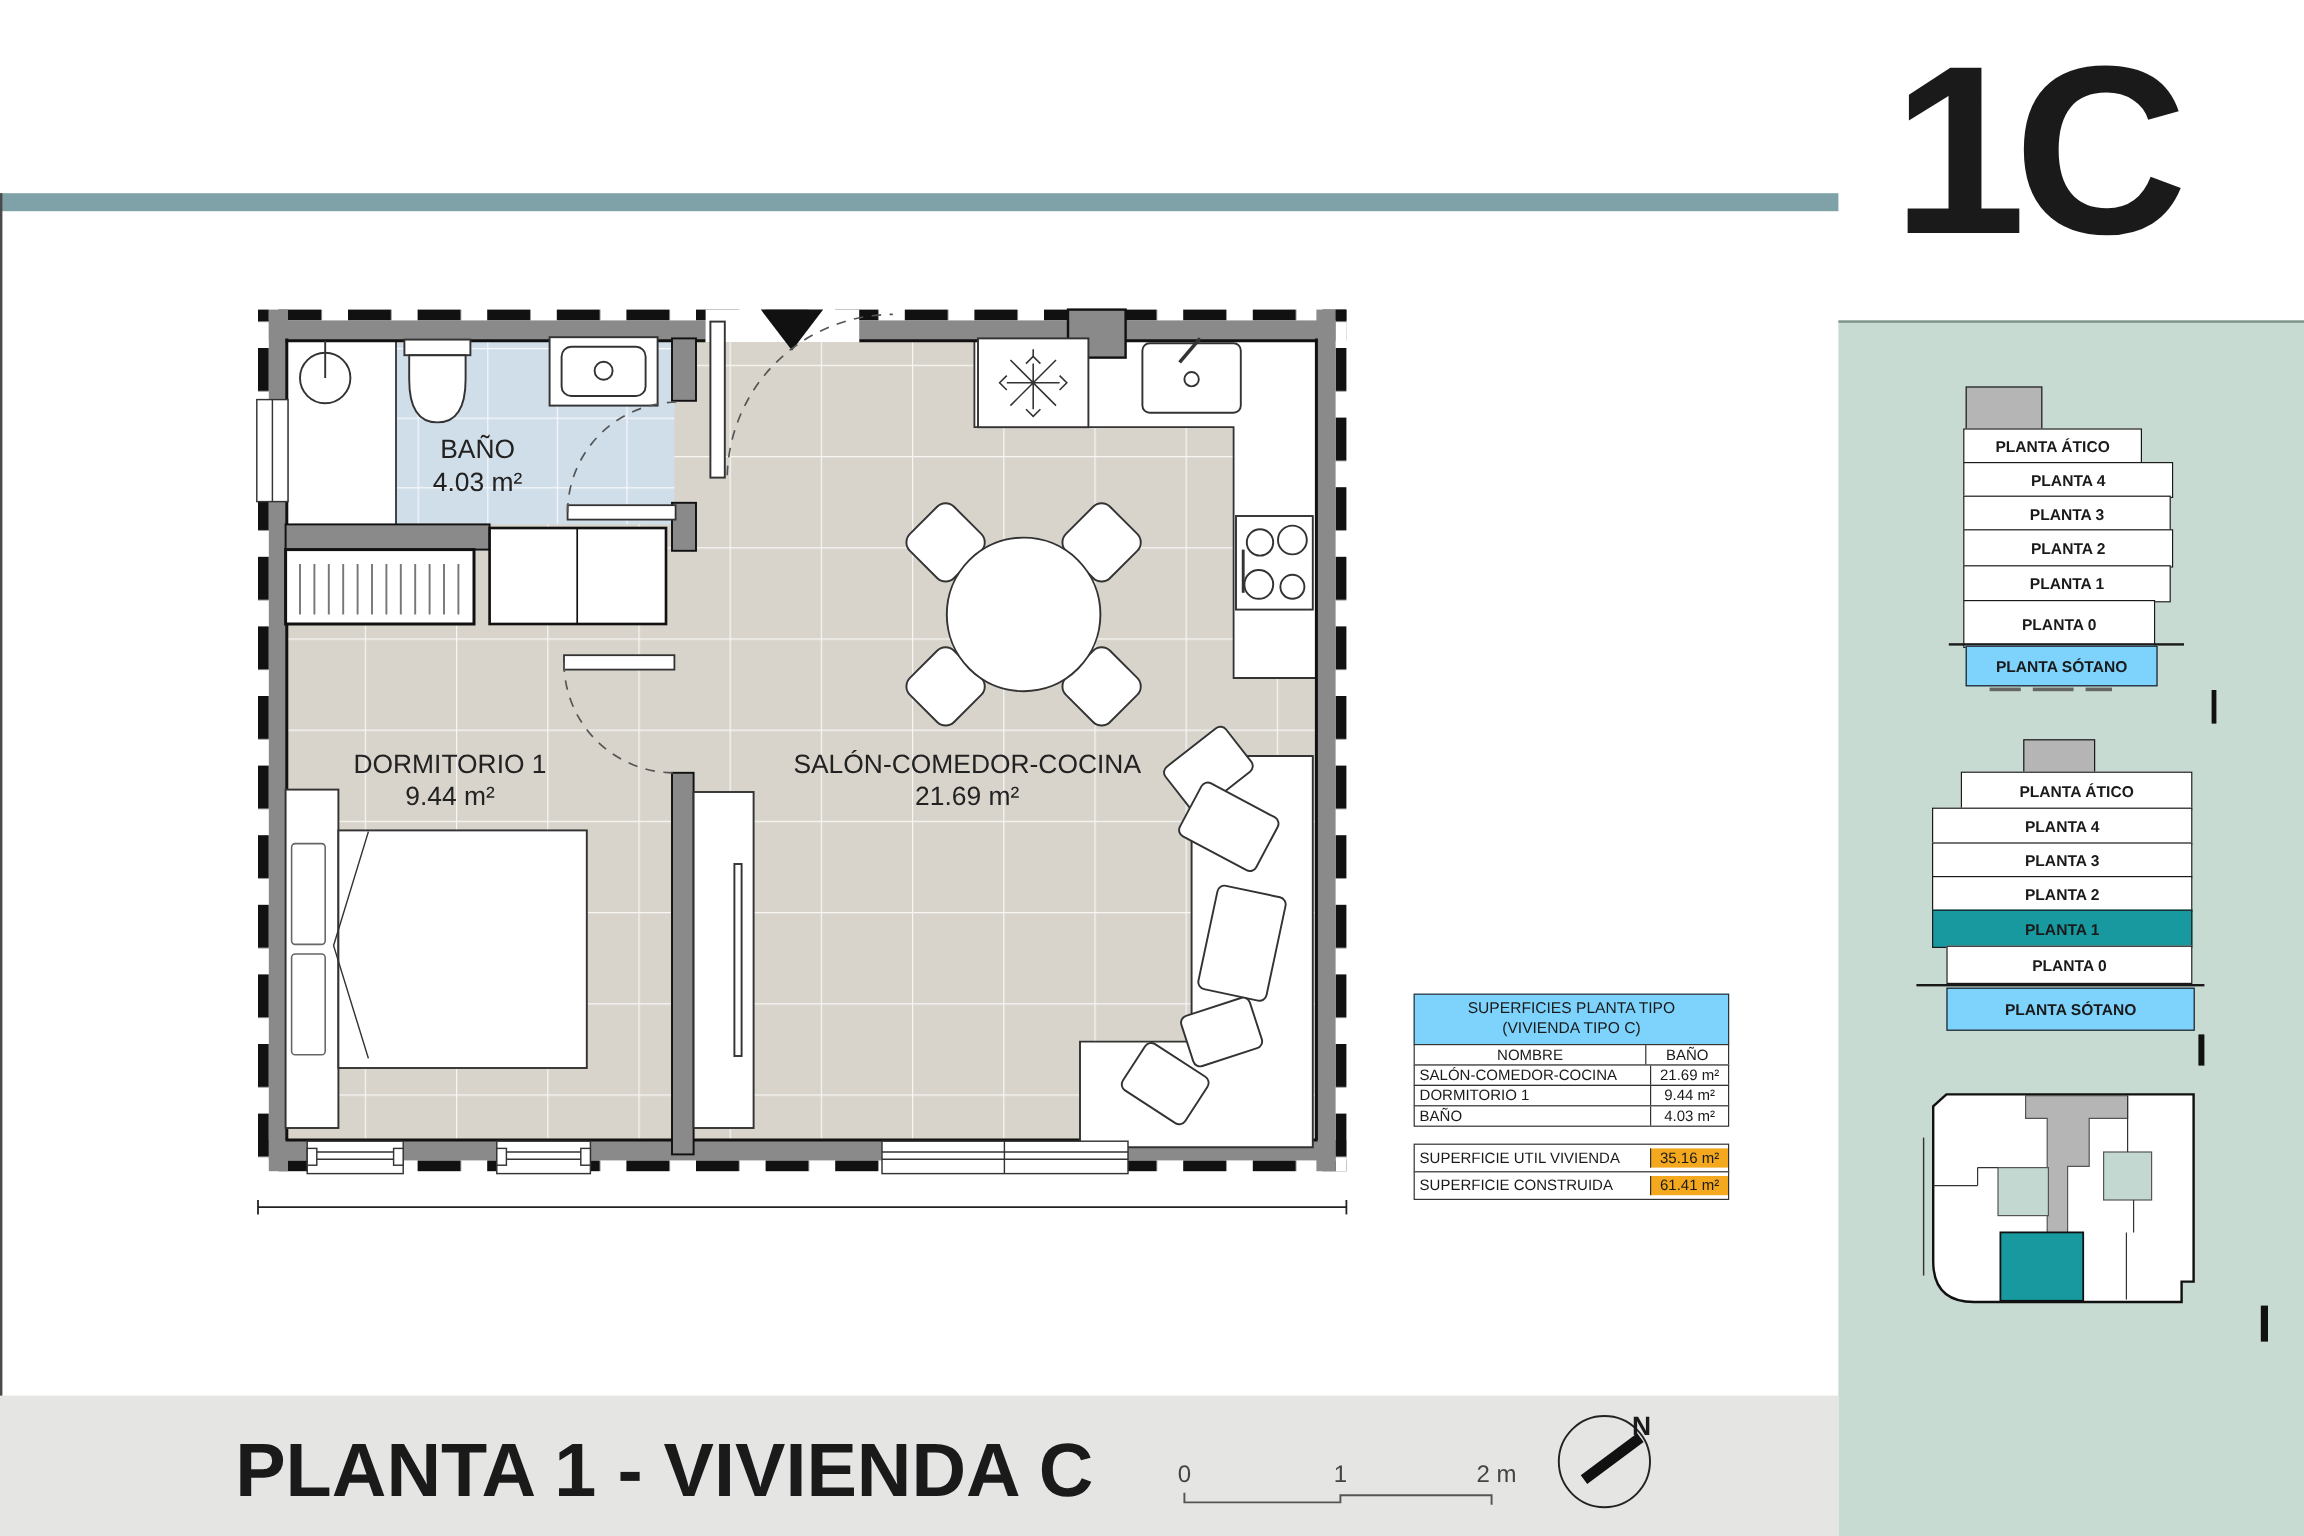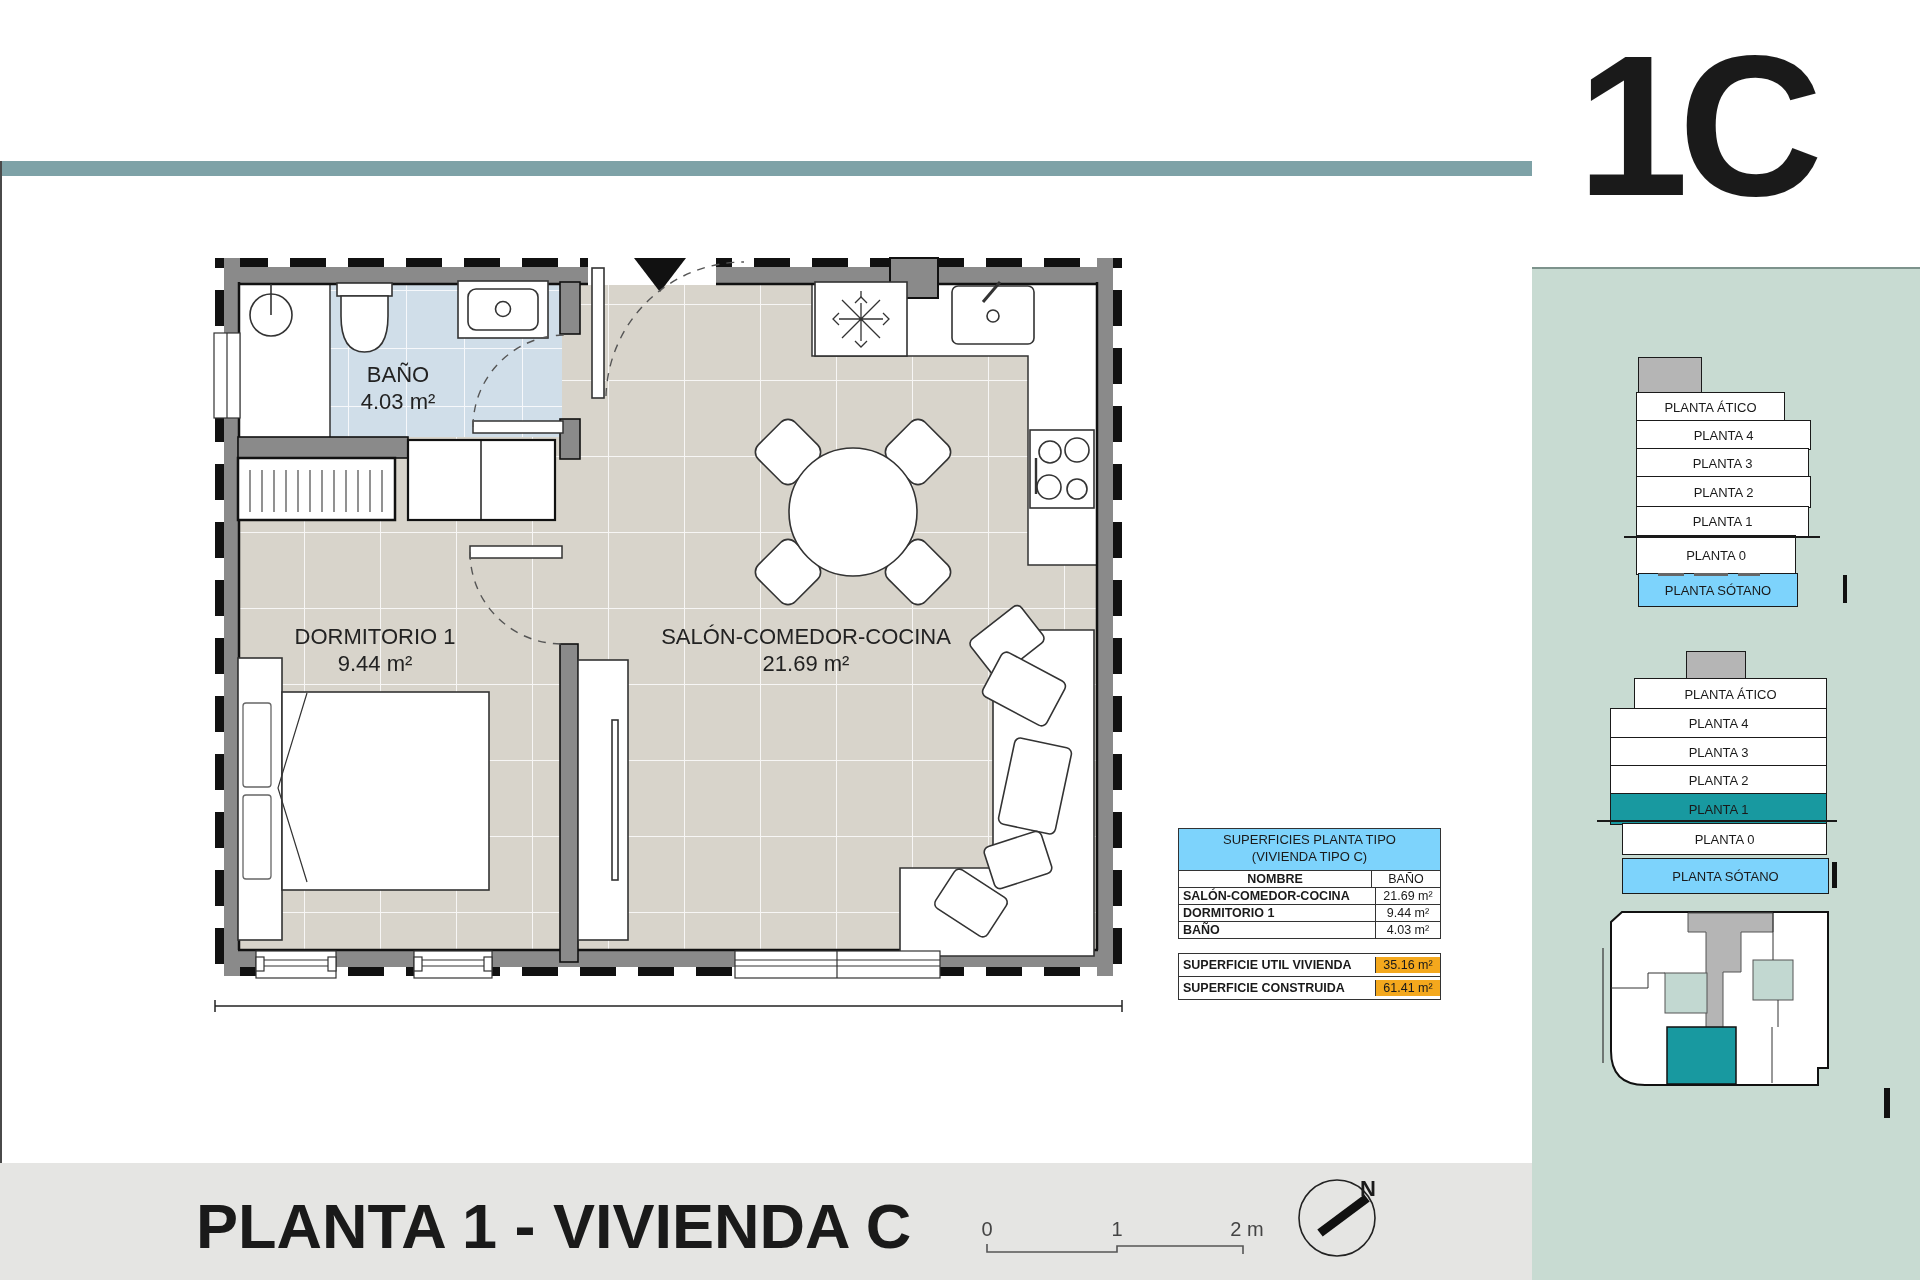--- a/index.html
+++ b/index.html
@@ -19,29 +19,29 @@
   .scale-num{position:absolute;font-size:20px;color:#444;z-index:4;transform:translateX(-50%);}
   #north-n{left:1360px;top:1176px;font-size:22px;font-weight:bold;z-index:4;}
   
   .room-label{position:absolute;z-index:4;text-align:center;font-size:22px;color:#222;
               transform:translateX(-50%);line-height:1.22;white-space:nowrap;}
   
   #surft{left:1178px;top:828px;width:263px;z-index:4;font-size:12.5px;}
   #surft .ttl{border:1.5px solid #333;background:#7dd3fc;text-align:center;padding:3px 0 4px;
               line-height:1.3;font-size:13px;}
   .trow{display:flex;border:1px solid #333;margin-top:-1px;background:#fff;align-items:center;}
-  .trow .c1{width:192px;padding:1px 0 1px 4px;font-weight:bold;}
+  .trow .c1{width:192px;padding:1px 0 1px 4px;}
   .trow .c2{flex:1;text-align:center;border-left:1px solid #333;padding:1px 0;}
   .trow.hdr .c1{text-align:center;padding-left:0;}
   .trow.tot{height:22px;}
   .trow.tot .c2{background:#F4A81D;}
   .tgap{height:15px;}
   
   .lvl{position:absolute;z-index:3;border:1.5px solid #1a1a1a;background:#fff;text-align:center;
-       font-size:13px;font-weight:normal;display:flex;align-items:center;justify-content:center;margin-top:35px;}
+       font-size:13px;font-weight:bold;display:flex;align-items:center;justify-content:center;}
   .lvl.gray{background:#7dd3fc;}
   .lvl.roof{background:#B5B5B5;border-color:#1a1a1a;}
   .lvl.teal{background:#1899A0;}
   .gline{position:absolute;z-index:3;background:#1a1a1a;height:2px;}
   .mark{position:absolute;z-index:3;background:#111;}
   .artifact{position:absolute;z-index:3;background:#666;height:3px;}
   svg{position:absolute;left:0;top:0;z-index:2;pointer-events:none;}
 </style>
 </head>
 <body>

